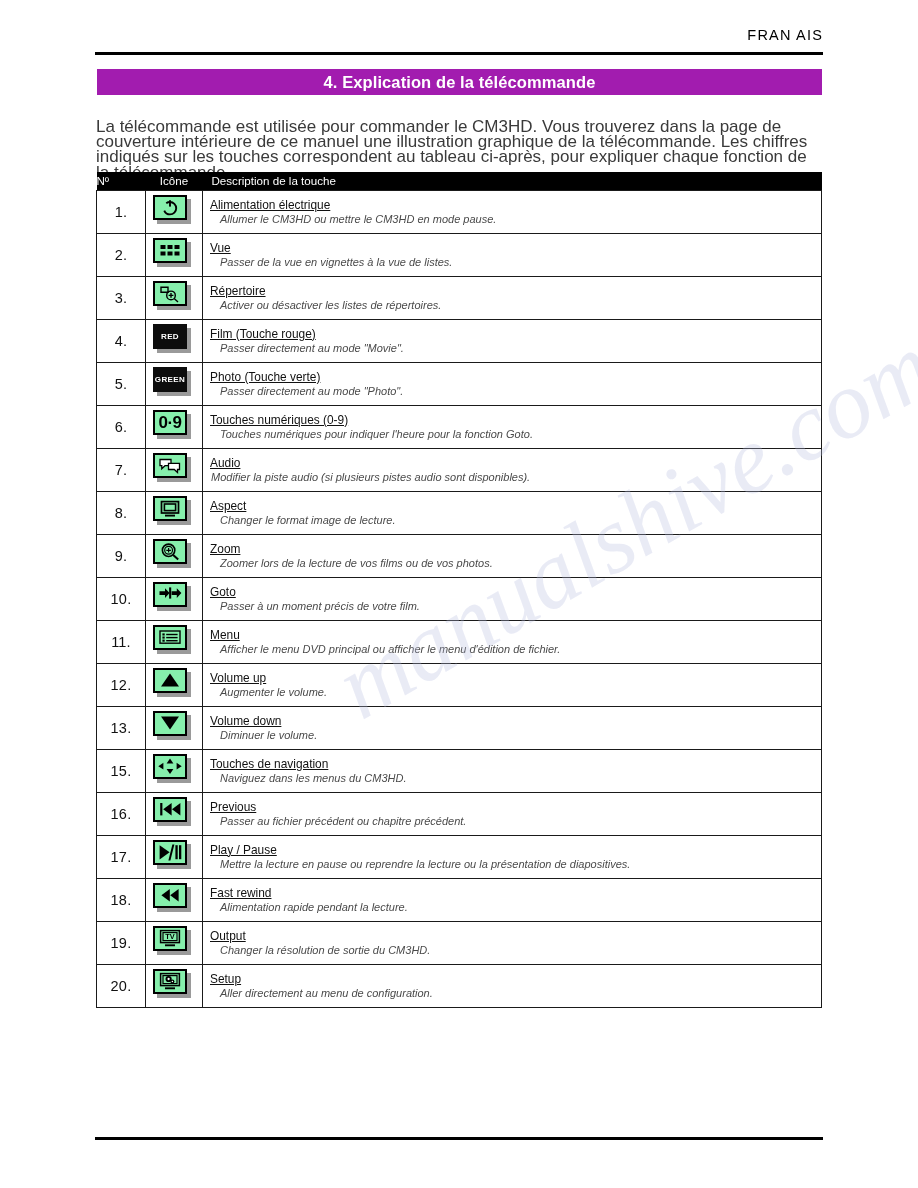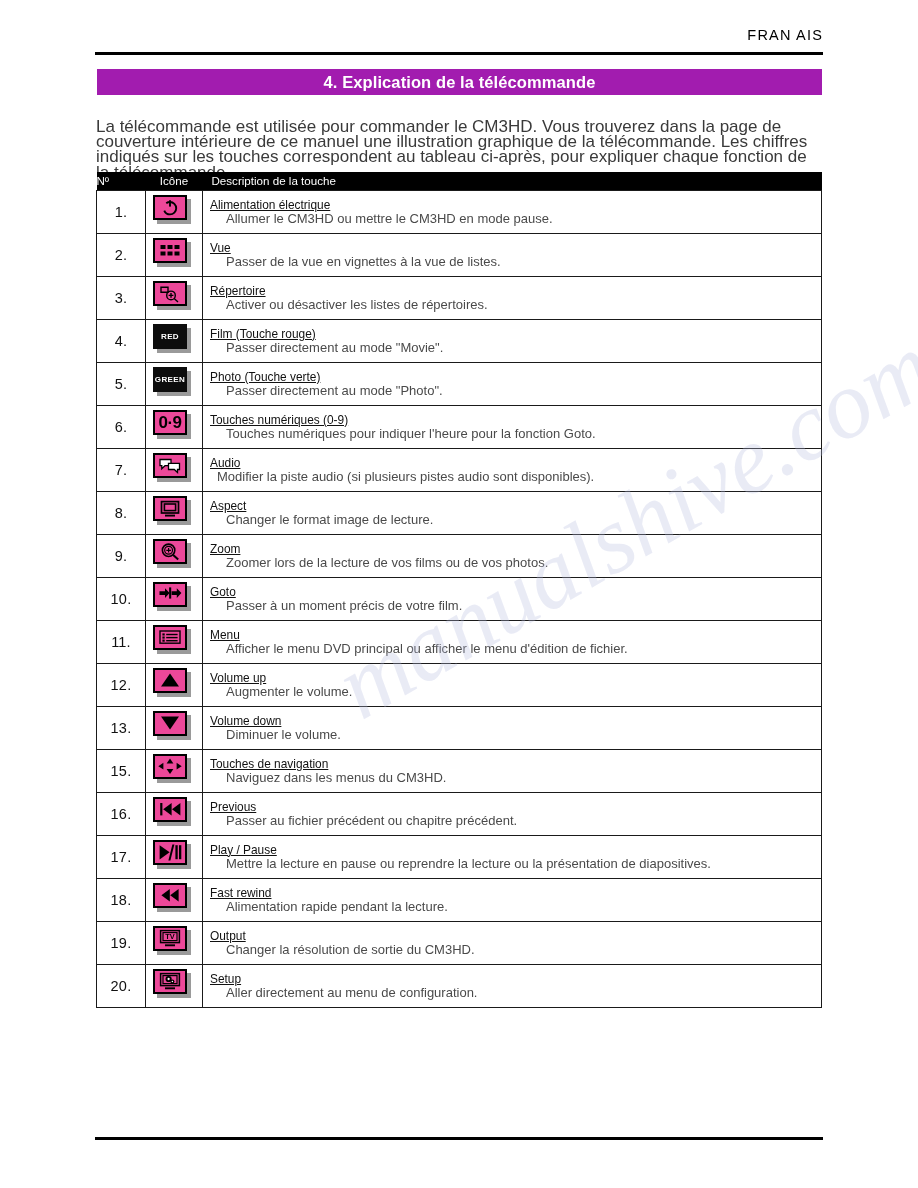--- a/index.html
+++ b/index.html
@@ -121,46 +121,46 @@
     padding: 2px 4px 3px 7px;
   }
   .desc .lbl {
     font-size: 11.9px;
     color: #111;
     text-decoration: underline;
     line-height: 14px;
     display: block;
   }
   .desc .sub {
-    font-size: 13px;
+    font-size: 11px;
+    font-style: italic;
     color: #4a4a4a;
     line-height: 14px;
     display: block;
     padding-left: 10px;
-    margin-left: 6px;
   }
   .desc .sub.noindent { padding-left: 1px; }
 
   
   .chip {
     position: relative;
     display: inline-block;
     width: 42px;
     height: 29px;
     box-sizing: border-box;
     padding-left: 12px;
   }
   .chip .face {
     position: absolute;
     left: 0; top: 0;
     width: 34px;
     height: 25px;
     box-sizing: border-box;
     border: 2px solid #000;
-    background: #ec4899;
+    background: #86efac;
     display: flex;
     align-items: center;
     justify-content: center;
     overflow: hidden;
     z-index: 2;
   }
   .chip .shadow {
     position: absolute;
     left: 4px; top: 4px;
     width: 34px;

